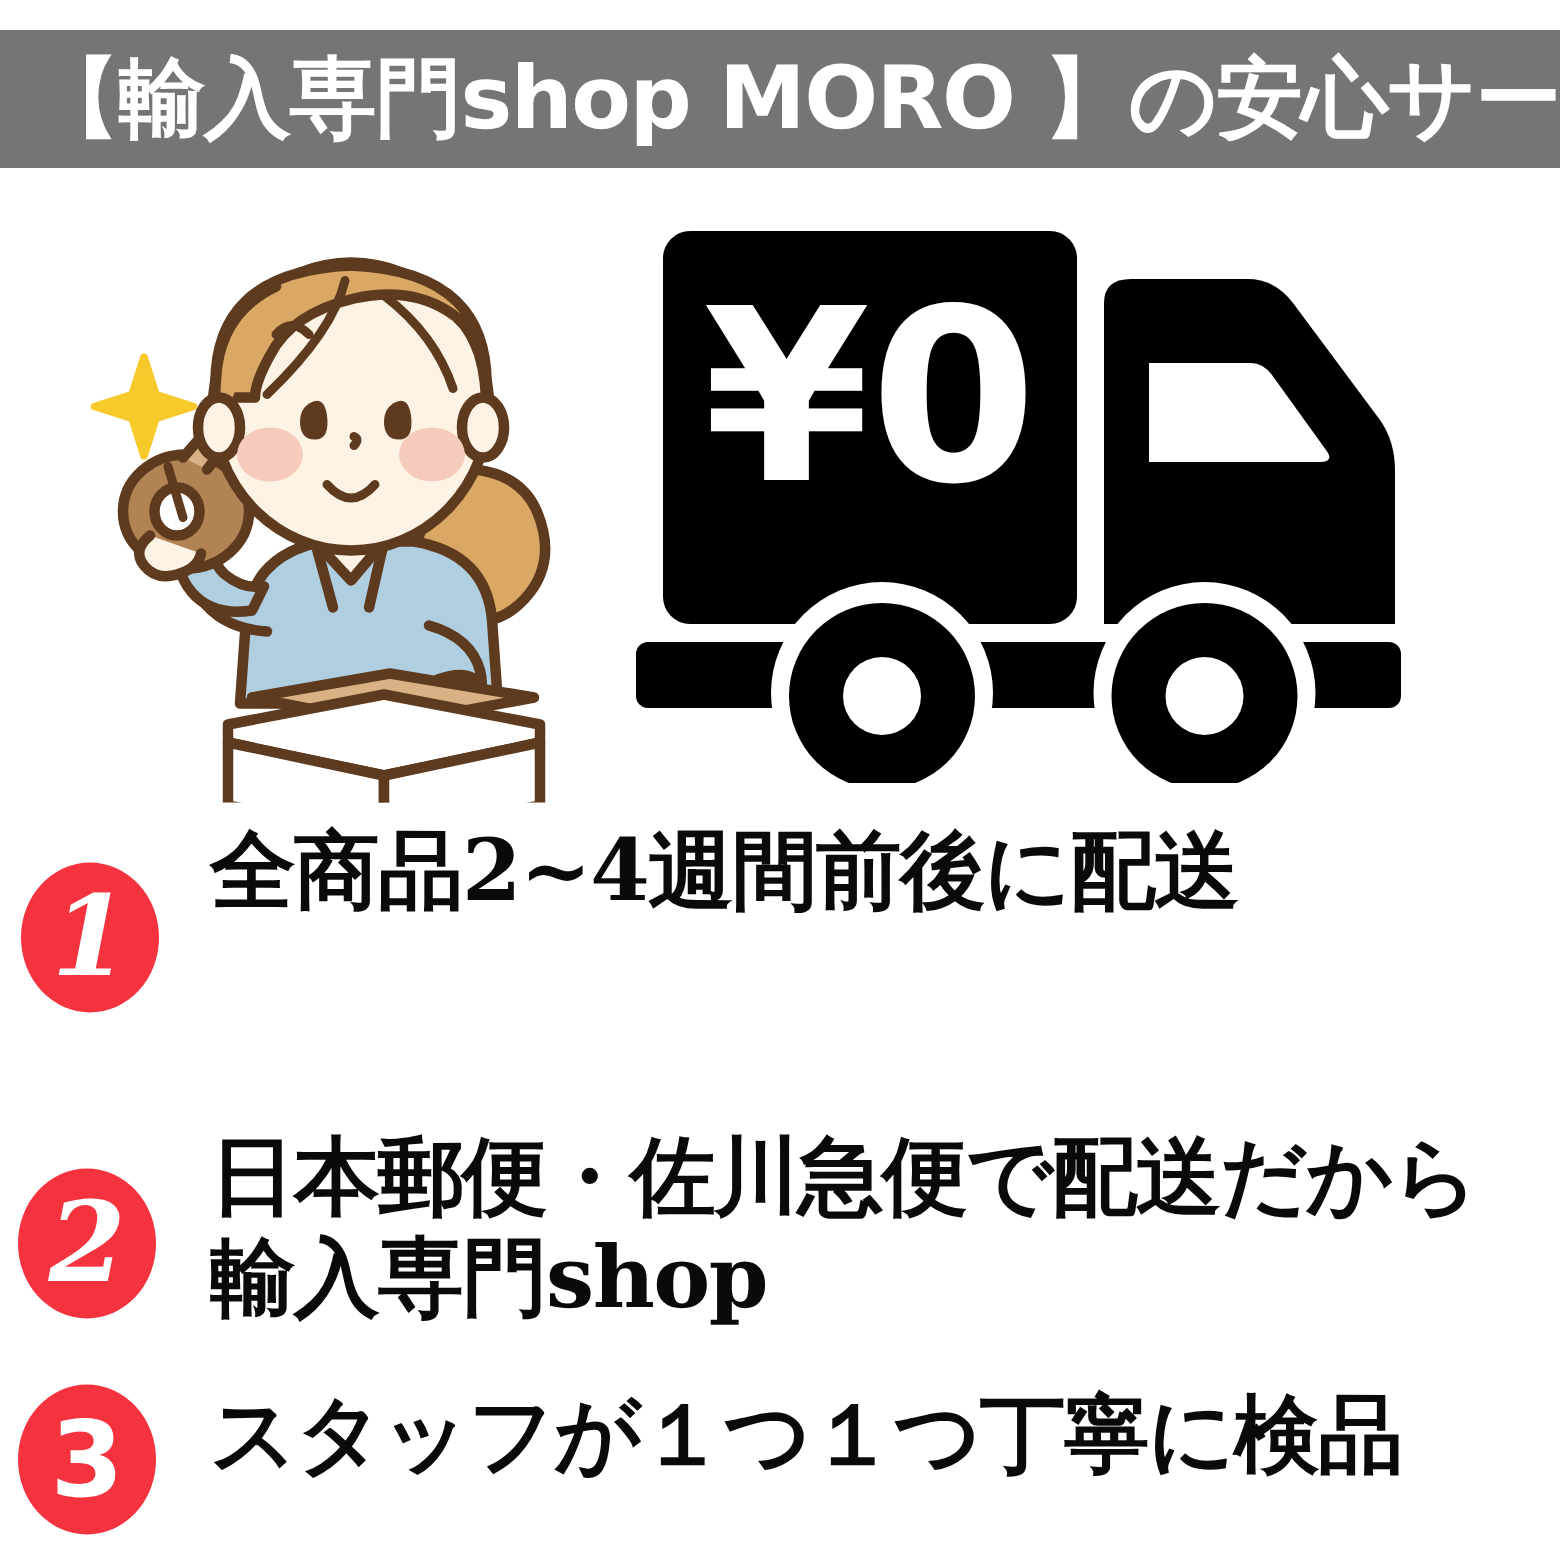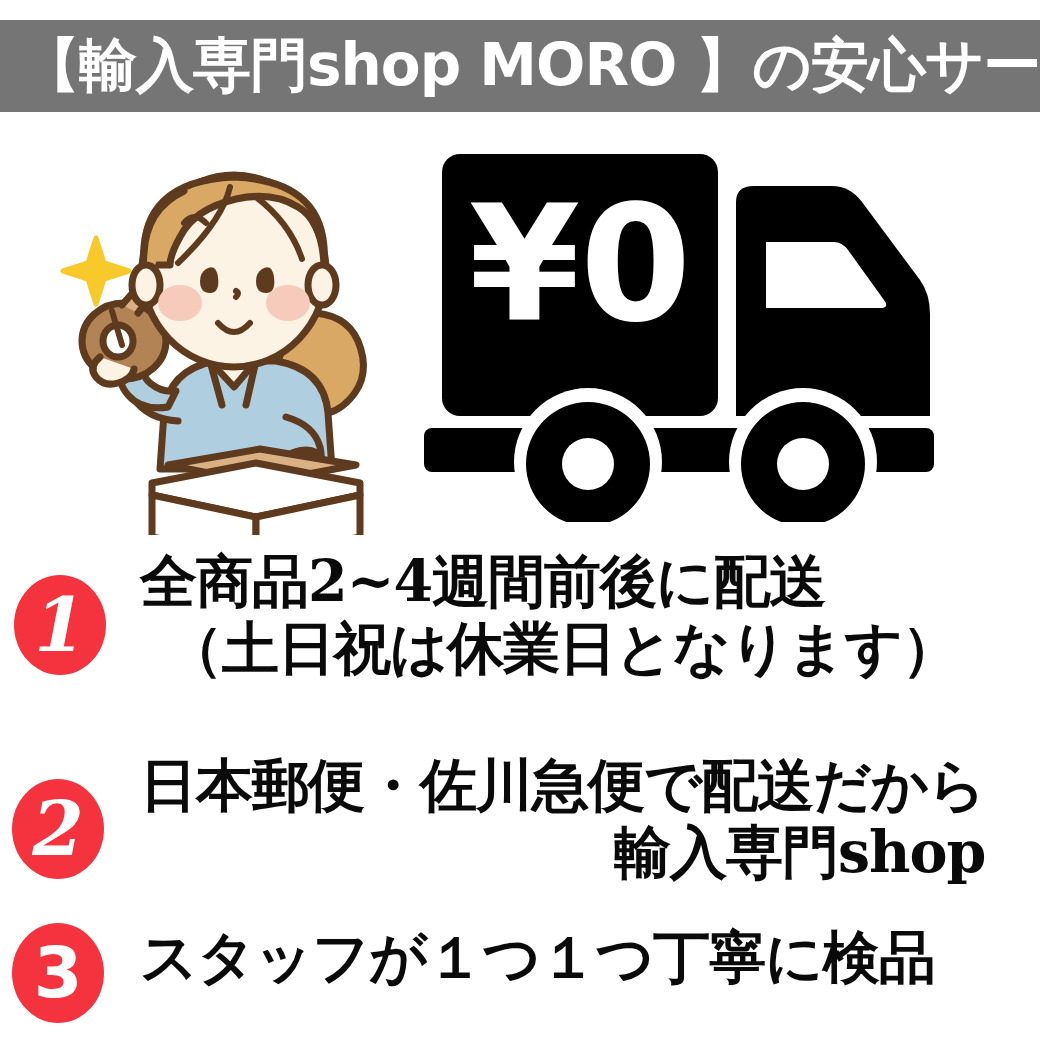--- a/index.html
+++ b/index.html
@@ -67,23 +67,23 @@
     font-weight:700;
     font-size:57px;
     line-height:1.18;
     white-space:nowrap;
     letter-spacing:-1px;
   }
   .line{display:block;}
   .indent{padding-left:26px;}
 
   .row-1{top:0px;}
-  .row-1 .lines{top:2px;}
+  .row-1 .lines{top:2px;text-align:right;}
   .row-2{top:200px;}
-  .row-2 .lines{top:6px;text-align:right;}
+  .row-2 .lines{top:6px;}
   .row-3{top:360px;}
   .row-3 .lines{top:18px;}
 </style>
 </head>
 <body>
 
 <div id="stage">
 
   <div class="banner">
     <div class="banner-text">【輸入専門shop MORO 】の安心サービス</div>
@@ -174,21 +174,20 @@
       </svg>
     </div>
   </div>
 
   <div class="list">
 
     <div class="row row-1">
       <div class="badge badge-1">1</div>
       <div class="lines">
         <span class="line">全商品2~4週間前後に配送</span>
-        <span class="line indent">（土日祝は休業日となります）</span>
       </div>
     </div>
 
     <div class="row row-2">
       <div class="badge badge-2">2</div>
       <div class="lines">
         <span class="line">日本郵便・佐川急便で配送だから</span>
         <span class="line">輸入専門shop</span>
       </div>
     </div>

